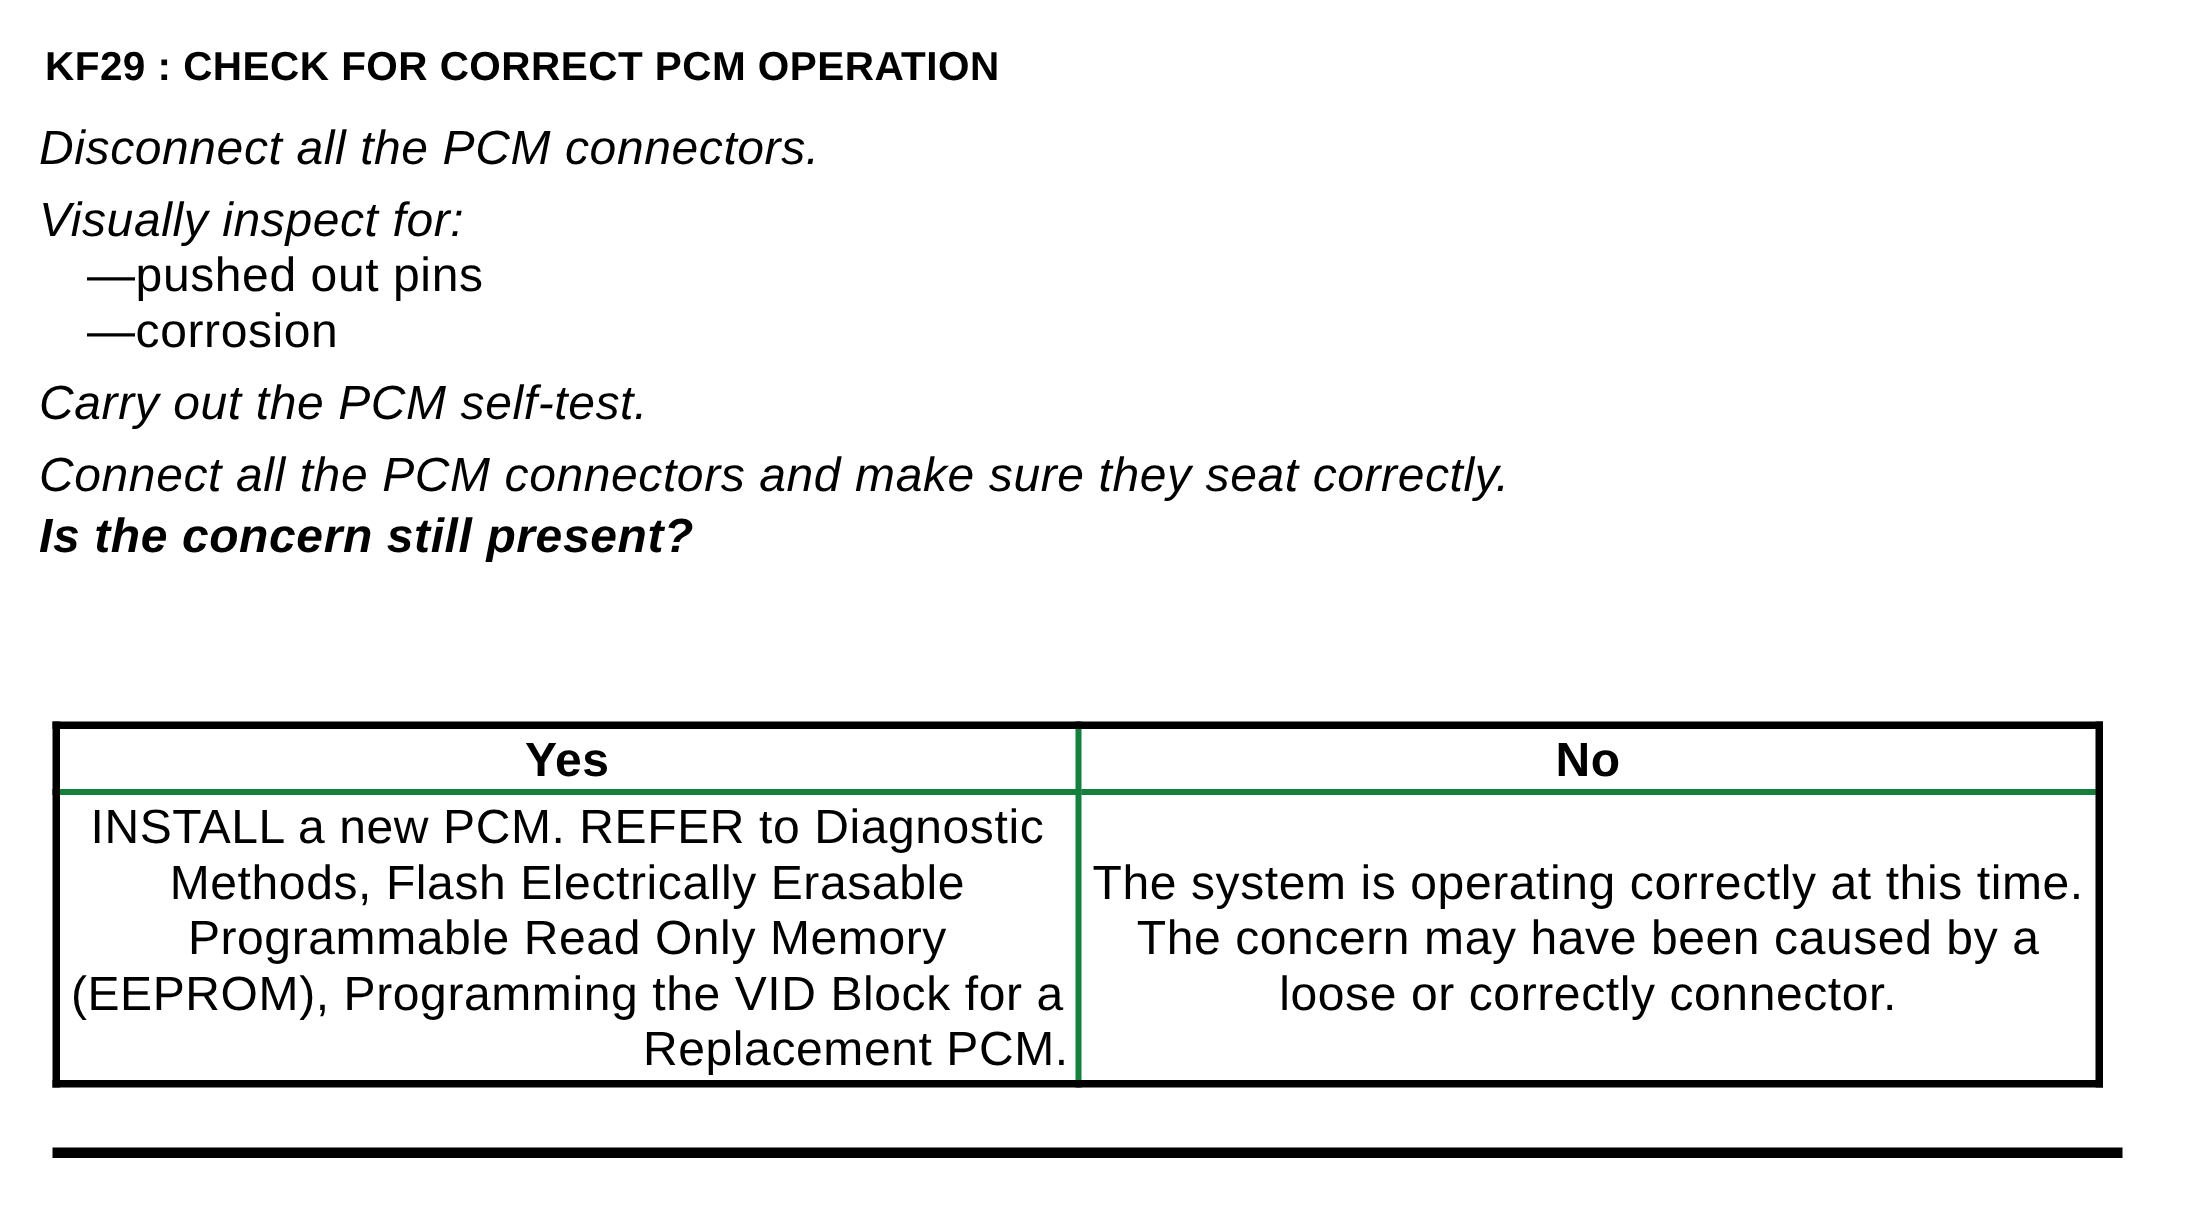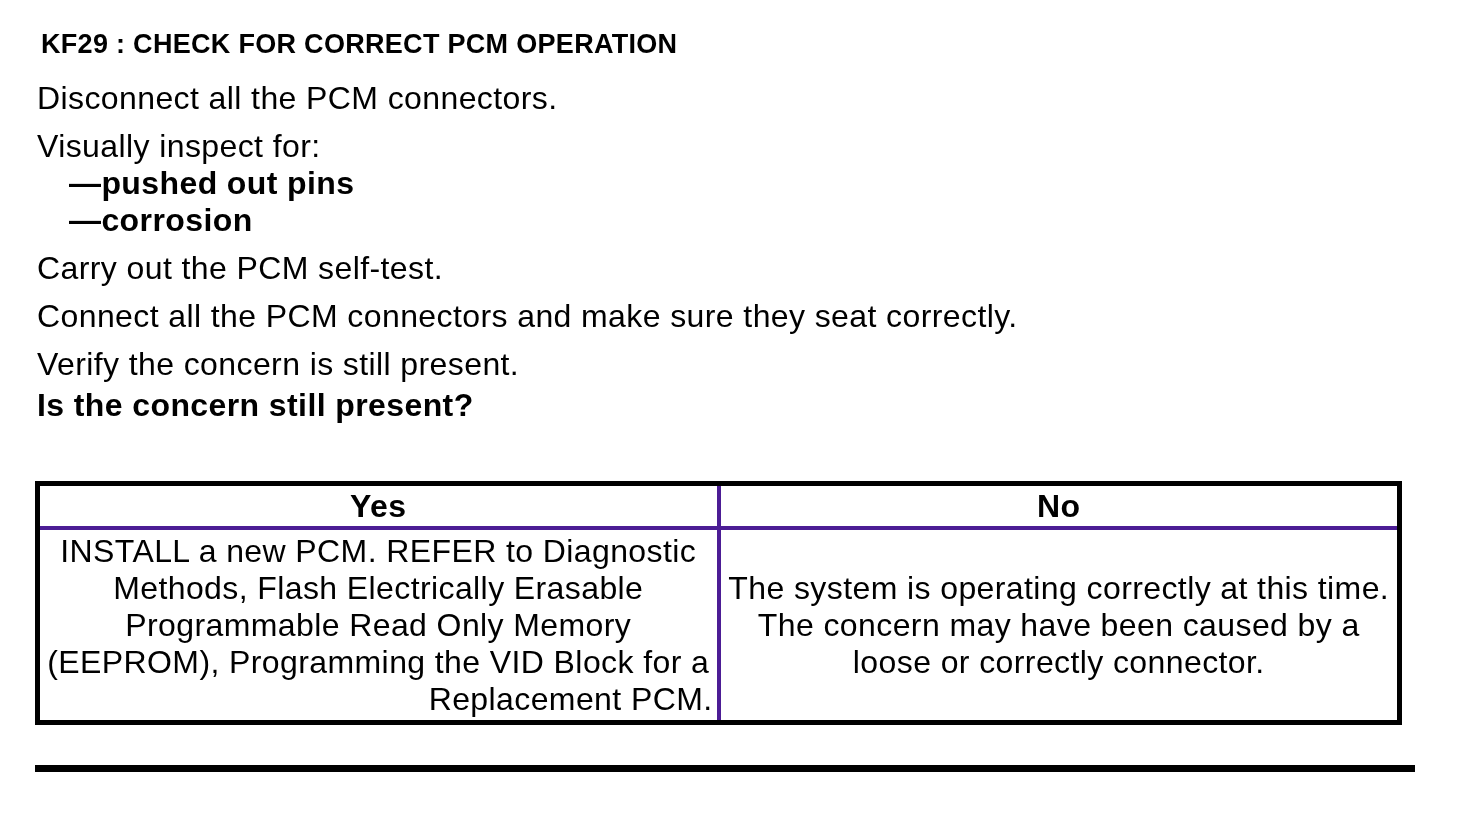--- a/index.html
+++ b/index.html
@@ -7,59 +7,60 @@
     position: relative;
     width: 1472px;
     height: 814px;
     background: #ffffff;
     color: #000000;
     font-family: "Liberation Sans", sans-serif;
     overflow: hidden;
   }
   .content {
     position: absolute;
-    left: 37px;
+    left: 26px;
     top: 28px;
     right: 35px;
   }
   .title {
     font-size: 27px;
     font-weight: 700;
     line-height: 32px;
     letter-spacing: 0.3px;
     margin: 0 0 0 4px;
   }
   .step {
     font-size: 32px;
     line-height: 37px;
     letter-spacing: 0.4px;
     margin: 11px 0 0 0;
+    font-style: italic;
   }
   .step.first { margin-top: 20px; }
-  .inspect-list { padding-left: 32px; margin: 0; font-weight: bold; }
+  .inspect-list { padding-left: 32px; margin: 0; }
   .list-item {
     font-size: 32px;
     line-height: 37px;
     letter-spacing: 0.4px;
   }
   .question {
     font-weight: 700;
     margin-top: 4px;
   }
   table.results {
     position: absolute;
     left: 35px;
     top: 481px;
     width: 1367px;
     border-collapse: collapse;
     table-layout: fixed;
     border: 5px solid #000000;
   }
   table.results th, table.results td {
-    border: 4px solid #4c1d95;
+    border: 4px solid #15803d;
     width: 50%;
   }
   table.results th {
     font-size: 32px;
     font-weight: 700;
     line-height: 37px;
     letter-spacing: 0.4px;
     text-align: center;
     vertical-align: middle;
     height: 40px;
@@ -107,21 +108,20 @@
 
     <div class="inspect-list">
       <div class="list-item">—pushed out pins</div>
       <div class="list-item">—corrosion</div>
     </div>
 
     <p class="step">Carry out the PCM self-test.</p>
 
     <p class="step">Connect all the PCM connectors and make sure they seat correctly.</p>
 
-    <p class="step">Verify the concern is still present.</p>
 
     <p class="step question">Is the concern still present?</p>
   </div>
 
   <table class="results">
     <thead>
       <tr>
         <th>Yes</th>
         <th>No</th>
       </tr>

